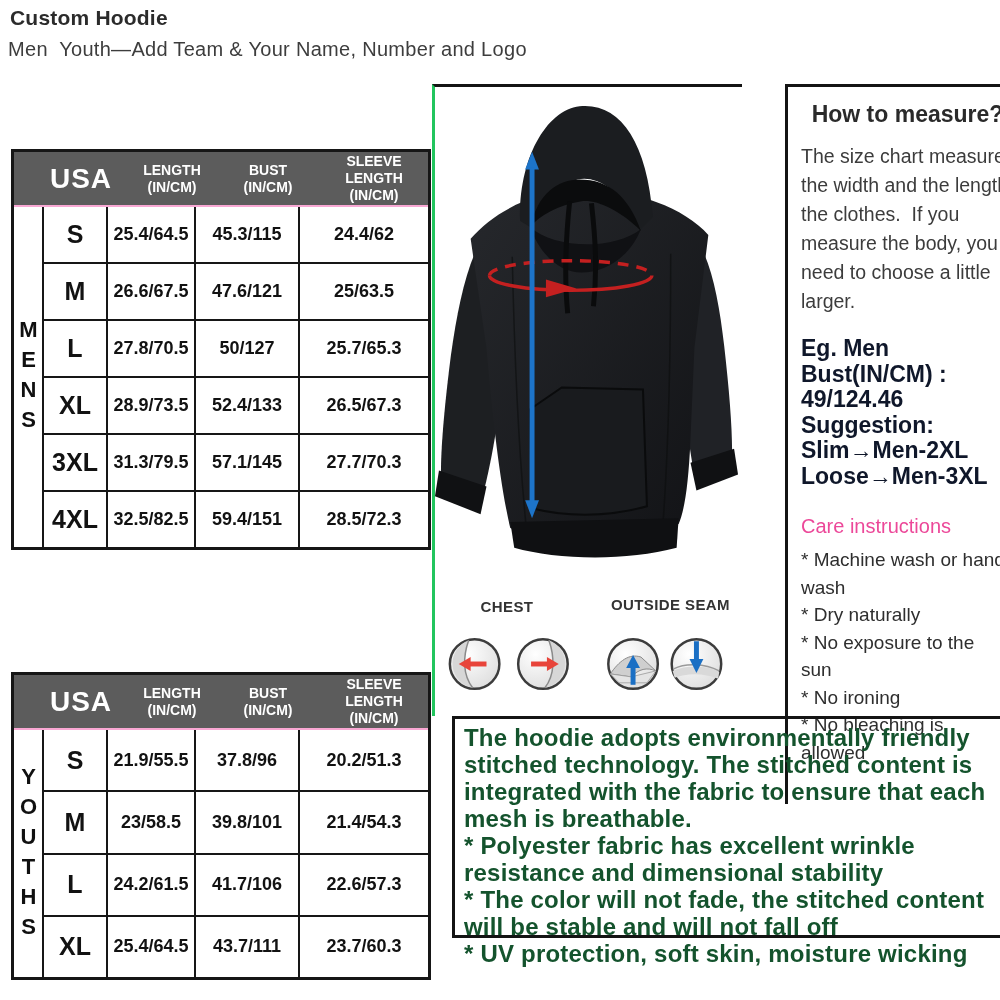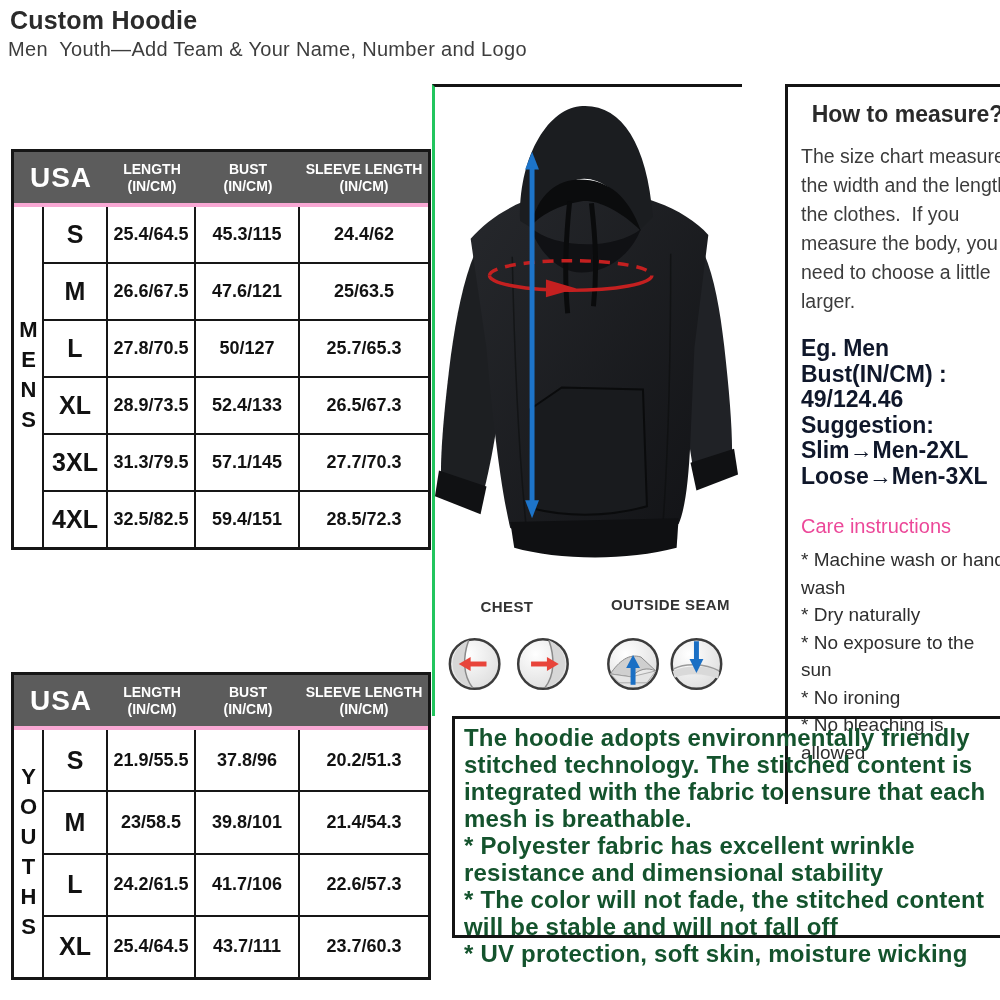--- a/index.html
+++ b/index.html
@@ -3,28 +3,28 @@
 <meta charset="utf-8">
 <style>
   * { box-sizing: border-box; margin: 0; padding: 0; }
   html,body { width:1000px; height:1000px; }
   body {
     position: relative; overflow: hidden; background: #fff;
     font-family: "Liberation Sans", sans-serif; color:#222;
   }
 
   
-  #page-title { position:absolute; left:10px; top:6px; font-size:25px; font-weight:bold; color:#2b2b2b; letter-spacing:.2px; }
+  #page-title { position:absolute; left:10px; top:6px; font-size:21px; font-weight:bold; color:#2b2b2b; letter-spacing:.2px; }
   #page-subtitle { position:absolute; left:8px; top:38px; font-size:20px; color:#3d3d3d; white-space:pre-wrap; letter-spacing:.3px; }
 
   
   .size-table { position:absolute; left:11px; width:420px; background:#fff; border:3px solid #161616; display:flex; flex-direction:column; }
   #mens-table   { top:149px; height:401px; }
   #youths-table { top:672px; height:308px; }
-  .thead { flex:0 0 55px; display:grid; grid-template-columns:94px 88px 104px 1fr; background:#5c5c5c; color:#fff; border-bottom:4px solid #f9a8d4; }
+  .thead { flex:0 0 55px; display:grid; grid-template-columns:94px 88px 104px 1fr; background:#5c5c5c; color:#fff; border-bottom:2px solid #f9a8d4;padding-left:20px; }
   .th { display:flex; flex-direction:column; align-items:center; justify-content:center; font-weight:bold; font-size:14px; line-height:17px; text-align:center; }
   .th-usa { font-size:28px; letter-spacing:1px; }
   .tbody { flex:1; display:flex; min-height:0; }
   .vcell { flex:0 0 30px; display:flex; align-items:center; justify-content:center; border-right:2px solid #161616; }
   .vlabel { writing-mode:vertical-lr; text-orientation:upright; font-weight:bold; font-size:22px; letter-spacing:5px; color:#101010; }
   .rows { flex:1; display:flex; flex-direction:column; }
   .trow { flex:1; display:grid; grid-template-columns:64px 88px 104px 1fr; }
   .trow + .trow { border-top:2px solid #161616; }
   .td { display:flex; align-items:center; justify-content:center; font-weight:bold; color:#121212; border-right:2px solid #161616; font-size:18px; }
   .td:last-child { border-right:none; }

